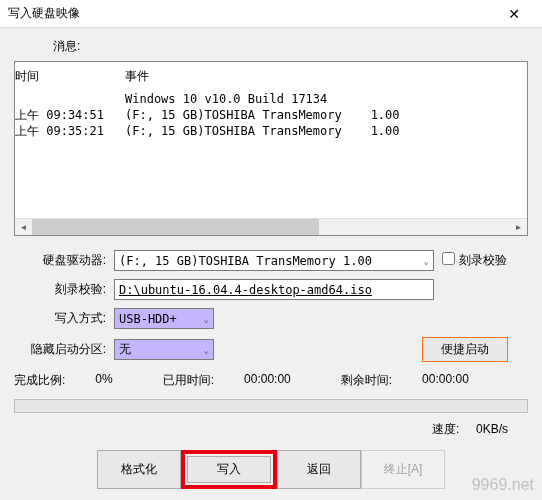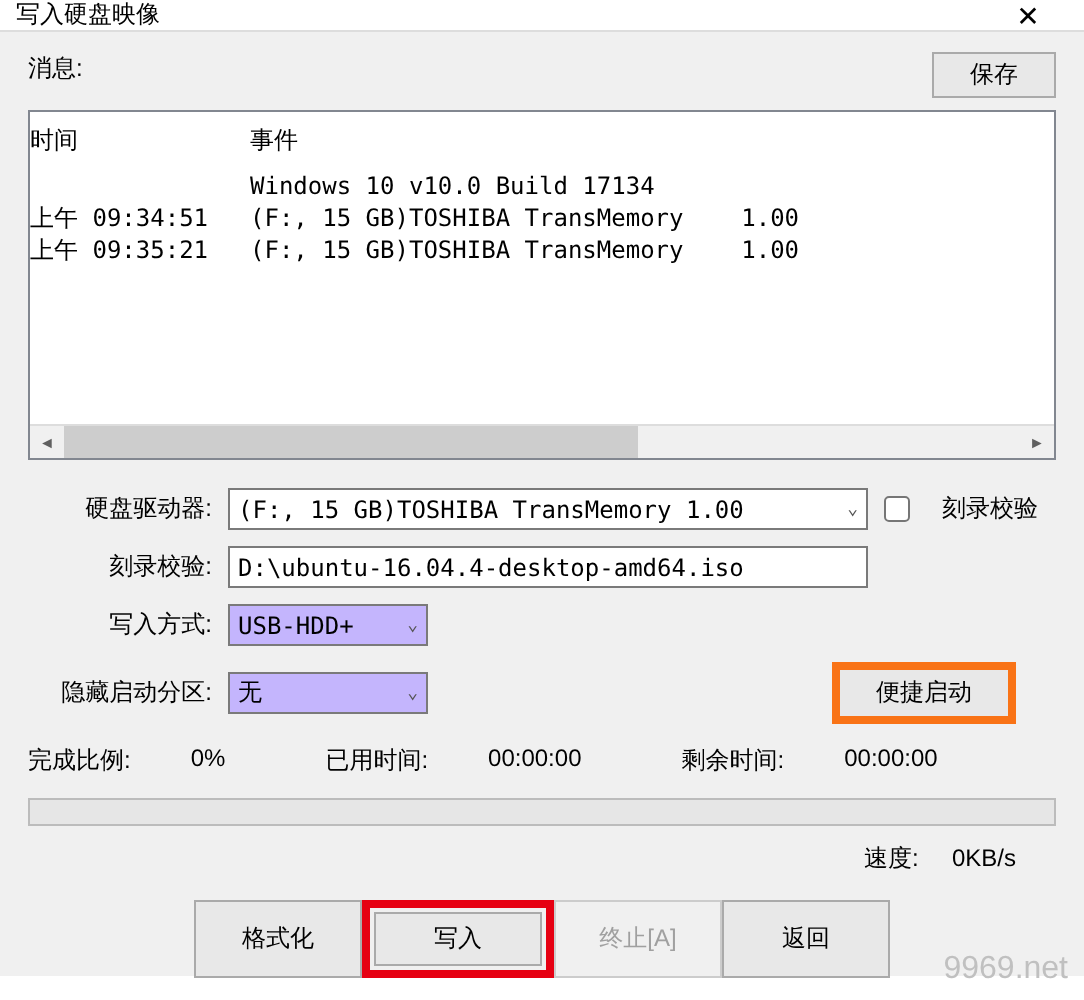--- a/index.html
+++ b/index.html
@@ -1,23 +1,23 @@
 <!DOCTYPE html>
 <html><head>
   <meta charset="utf-8">
   <style>
     * { box-sizing: border-box; margin: 0; padding: 0; }
     body { font-family: "Microsoft YaHei", SimSun, Arial, sans-serif; font-size: 12px; background: #fff; width: 542px; height: 500px; overflow: hidden; position: relative; }
     
-    .titlebar { height: 16px; background: #fff; border-bottom: 1px solid #ddd; display: flex; align-items: center; padding: 0 8px; justify-content: space-between; }
+    .titlebar { height: 28px; background: #fff; border-bottom: 1px solid #ddd; display: flex; align-items: center; padding: 0 8px; justify-content: space-between; }
     .close-btn { width: 40px; height: 24px; display: flex; align-items: center; justify-content: center; font-size: 14px; cursor: pointer; }
     
     .content { background: #f0f0f0; padding: 10px 14px; height: 472px; }
     
-    .msg-row { display: flex; align-items: flex-start; margin-bottom: 6px; justify-content: space-between; }
+    .msg-row { display: flex; align-items: flex-end; margin-bottom: 6px; justify-content: space-between; margin-left: 39px; }
     .msg-label { font-size: 12px; }
     .save-btn { background: #e8e8e8; border: 1px solid #aaa; padding: 2px 18px; font-size: 12px; cursor: pointer; font-family: inherit; }
     
     .event-box { background: #fff; border: 1px solid #828790; height: 175px; position: relative; overflow: hidden; }
     .event-inner { padding: 6px 0; font-family: SimSun, monospace; font-size: 12px; height: 158px; overflow: auto; }
     .event-header { display: flex; margin-bottom: 6px; }
     .col-time { width: 110px; }
     .col-event { flex: 1; }
     .event-row { display: flex; line-height: 16px; }
     .event-row .col-time { width: 110px; white-space: pre; }
@@ -28,28 +28,28 @@
     .scroll-thumb { position: absolute; left: 0; top: 0; width: 60%; height: 17px; background: #cdcdcd; }
     
     .form-section { margin-top: 14px; }
     .form-row { display: flex; align-items: center; margin-bottom: 8px; }
     .form-label { width: 100px; text-align: right; padding-right: 8px; font-size: 12px; }
     .form-control { flex: 1; display: flex; align-items: center; gap: 8px; }
     
     .select-drive { flex: 1; max-width: 320px; background: #fff; border: 1px solid #7a7a7a; padding: 2px 4px; font-size: 12px; font-family: SimSun, monospace; height: 21px; display: flex; align-items: center; justify-content: space-between; }
     .select-arrow { font-size: 9px; color: #555; }
     
-    .input-file { flex: 1; max-width: 320px; background: #fff; border: 1px solid #7a7a7a; padding: 2px 4px; font-size: 12px; font-family: SimSun, monospace; height: 21px; }
+    .input-file { flex: 1; max-width: 320px; background: #fff; border: 1px solid #7a7a7a; padding: 2px 4px; font-size: 12px; font-family: SimSun, monospace; height: 21px; text-decoration: underline; }
     
     .select-short { width: 100px; background: #c4b5fd; border: 1px solid #7a7a7a; padding: 2px 4px; font-size: 12px; font-family: SimSun, monospace; height: 21px; display: flex; align-items: center; justify-content: space-between; }
     
-    .checkbox-wrap { display: flex; align-items: center; gap: 16px; }
+    .checkbox-wrap { display: flex; gap: 4px; }
     .checkbox-wrap input { width: 13px; height: 13px; }
     
-    .quick-btn { background: #e8e8e8; border: 4px solid #f97316; padding: 3px 18px; font-size: 12px; cursor: pointer; font-family: inherit; margin-left: auto; margin-right: 20px; }
+    .quick-btn { background: #e8e8e8; border: 1px solid #f97316; padding: 3px 18px; font-size: 12px; cursor: pointer; font-family: inherit; margin-left: auto; margin-right: 20px; }
     
     .stats-row { display: flex; align-items: flex-start; margin: 10px 0; gap: 20px; font-size: 12px; }
     .stat-pair { display: flex; gap: 30px; }
     
     .progress-wrap { margin: 8px 0; }
     .progress-bar { height: 14px; background: #e6e6e6; border: 1px solid #bcbcbc; }
     
     .speed-row { text-align: right; font-size: 12px; margin: 6px 20px 10px 0; }
     
     .button-row { display: flex; gap: 0; justify-content: center; margin-top: 12px; }
@@ -68,21 +68,20 @@
   <span>写入硬盘映像</span>
   <div class="close-btn">
     <span>✕</span>
   </div>
 </div>
 
 <div class="content">
 
   <div class="msg-row">
     <span class="msg-label">消息:</span>
-    <button class="save-btn">保存</button>
   </div>
 
   <div class="event-box">
     <div class="event-inner">
       <div class="event-header">
         <div class="col-time">时间</div>
         <div class="col-event">事件</div>
       </div>
       <div class="event-row">
           <div class="col-time"></div>
@@ -173,21 +172,21 @@
       <span>速度:</span>
       &nbsp;&nbsp;&nbsp;
       <span>0KB/s</span>
     </div>
 
     <div class="button-row">
       <button class="main-btn">格式化</button>
       <span class="highlight-box">
         <button class="main-btn">写入</button>
       </span>
+      <button class="main-btn">返回</button>
       <button class="main-btn disabled">终止[A]</button>
-      <button class="main-btn">返回</button>
     </div>
 
   </div>
 
 </div>
 
 <div class="watermark">9969.net</div>
 
 </body></html>

